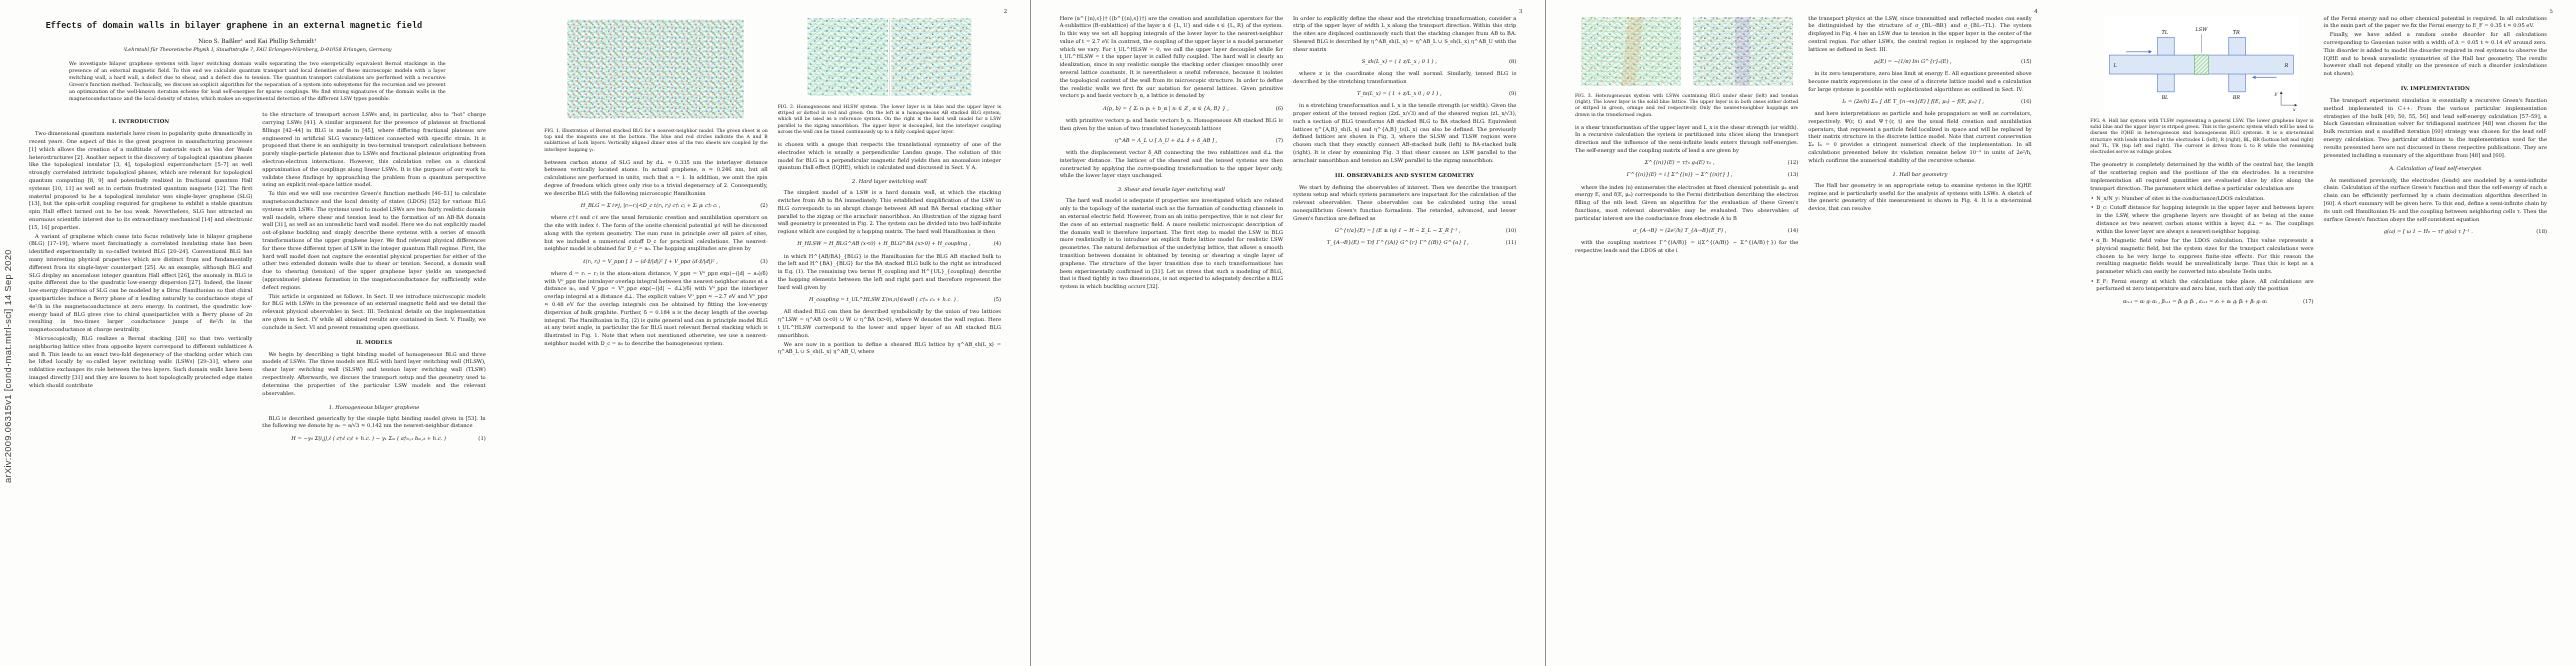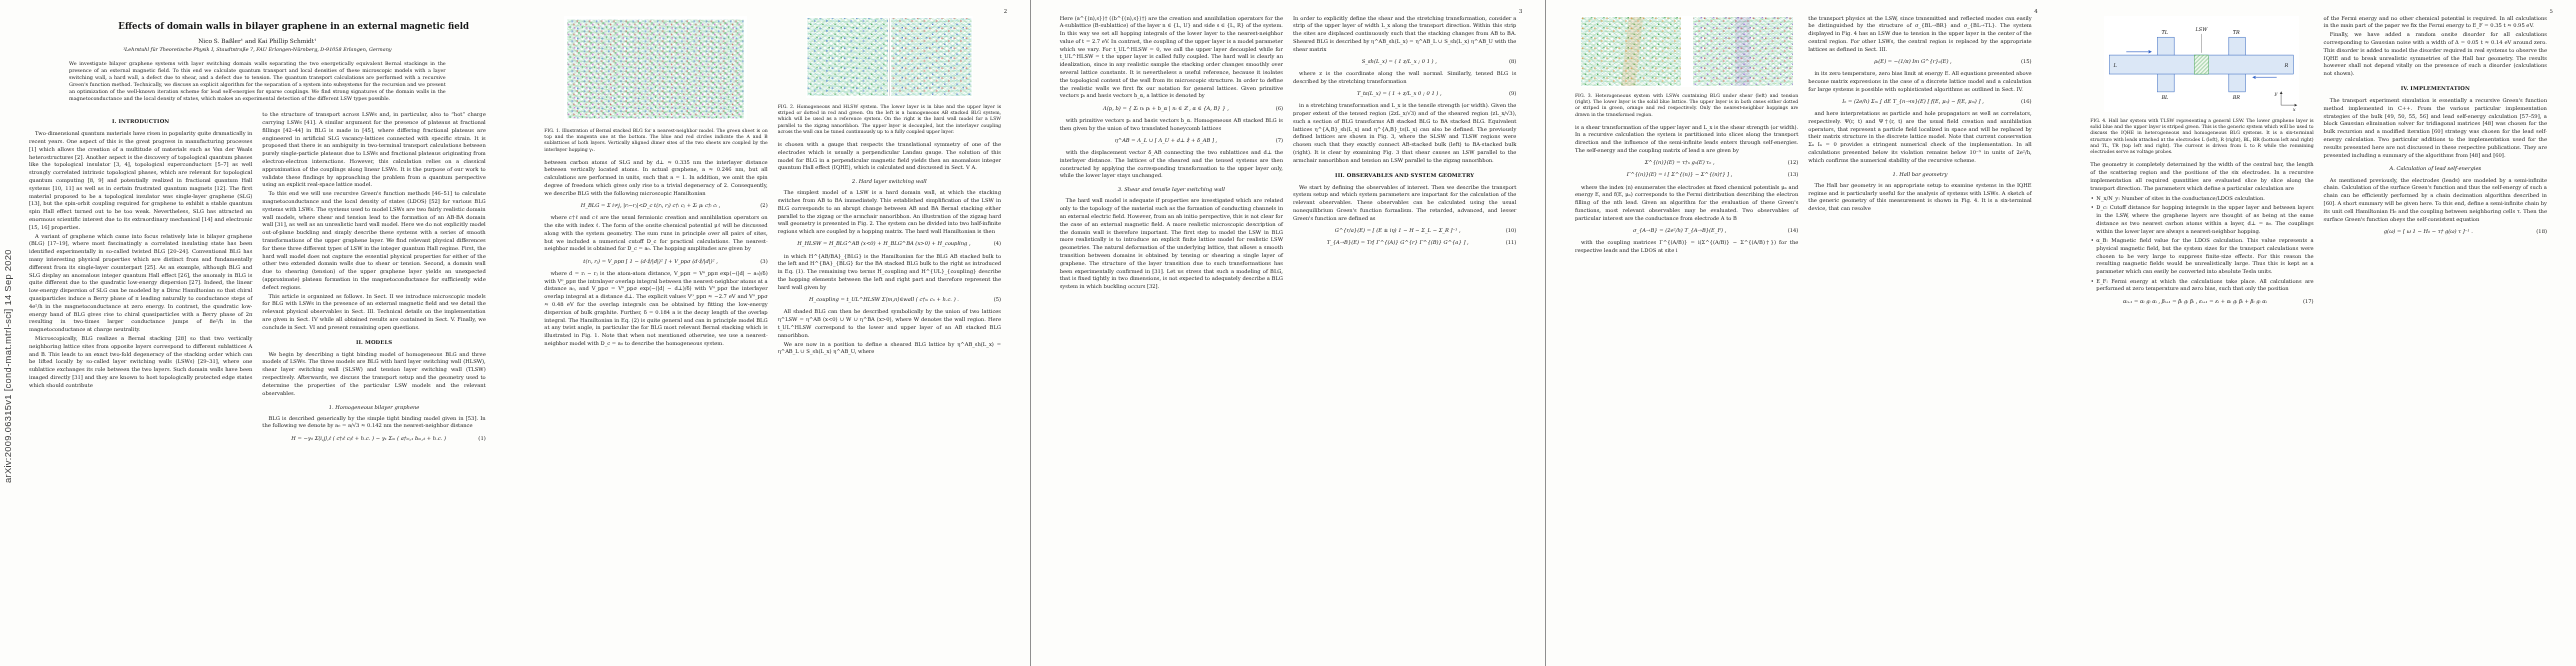--- a/index.html
+++ b/index.html
@@ -4,21 +4,21 @@
 <style>
   html,body{margin:0;padding:0;background:#8f8f8f;}
   .spread{display:flex;gap:0.6px;width:2576px;height:667px;background:#8f8f8f;}
   .page{position:relative;flex:1;height:667px;background:#fdfdfb;box-sizing:border-box;
         padding:14.5px 29px 11px 29px;overflow:hidden;color:#161616;
         font-family:"DejaVu Serif","Liberation Serif",serif;}
   .pageno{position:absolute;top:7.8px;right:23px;font-size:5.3px;color:#222;}
   .arxiv{position:absolute;left:2.2px;top:83px;height:400px;writing-mode:vertical-rl;
          transform:rotate(180deg);font-family:"Liberation Sans",sans-serif;font-size:9.4px;
          color:#3d3d3d;letter-spacing:0.3px;white-space:nowrap;}
-  .title{text-align:right;font-weight:bold;font-size:8.6px;line-height:1.25;margin:6.7px 16.7px 5.6px;}
+  .title{text-align:left;font-weight:bold;font-size:8.6px;line-height:1.25;margin:6.7px 16.7px 5.6px;font-family:Liberation Mono, monospace;}
   .authors{text-align:center;font-size:5.8px;margin:0 0 2.2px;}
   .affil{text-align:center;font-style:italic;font-size:4.9px;margin:0 0 7.8px;}
   .abstract{margin:0 40px 9px;font-size:4.9px;line-height:1.45;text-align:justify;}
   .cols{display:flex;gap:10px;}
   .col{flex:1;min-width:0;text-align:justify;font-size:5.2px;line-height:1.5;}
   .p{text-indent:6.1px;margin:0 0 1.1px;}
   .pc{margin:0 0 1.1px;}
   .h1{text-align:center;font-weight:bold;font-size:5.3px;margin:7.2px 0 3.9px;letter-spacing:0.1px;}
   .h2{text-align:center;font-style:italic;font-size:5.2px;margin:6.1px 0 3.3px;}
   .eq{display:flex;align-items:center;gap:3.3px;margin:4.4px 0;font-style:italic;font-size:5.2px;}

